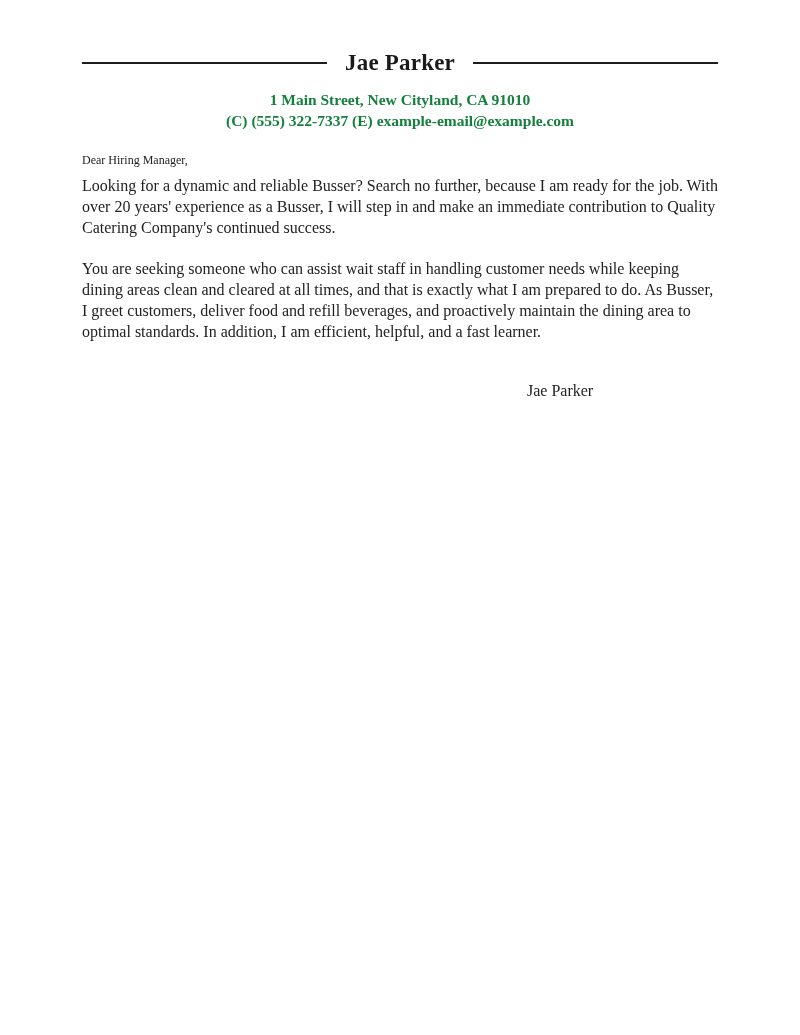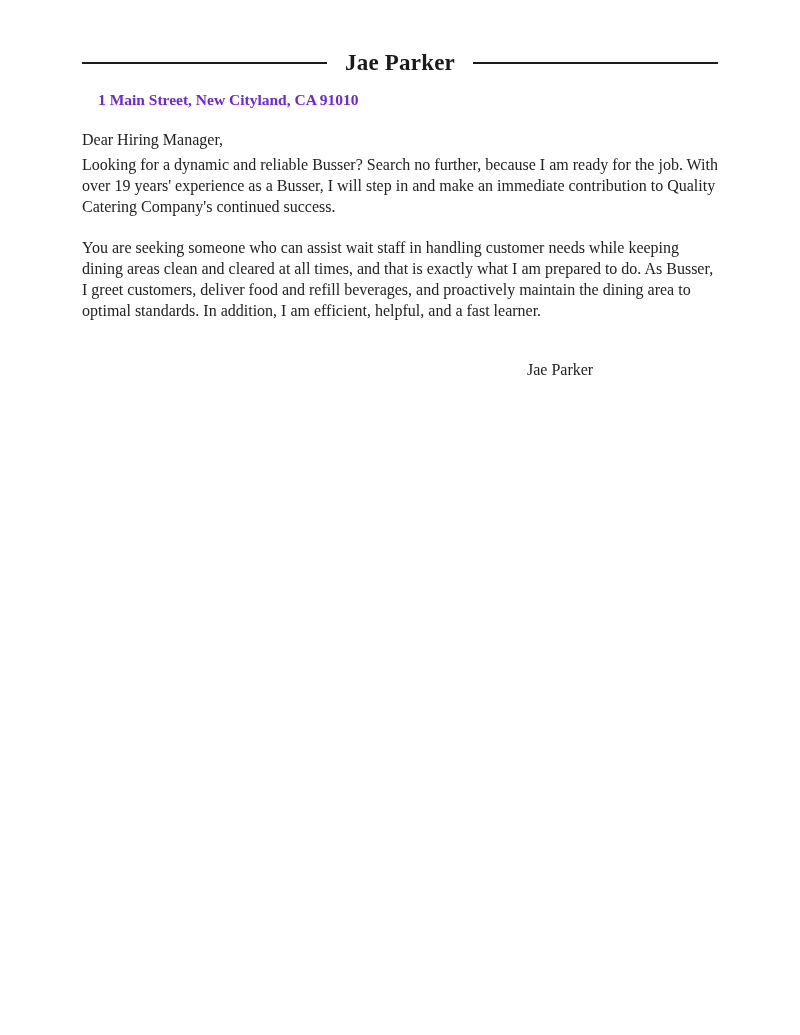--- a/index.html
+++ b/index.html
@@ -33,32 +33,33 @@
   .letter-name {
     font-size: 23px;
     font-weight: bold;
     margin: 0;
     padding: 0 18px;
     letter-spacing: 0.2px;
     color: #1a1a1a;
     white-space: nowrap;
   }
   .address-line, .contact-line {
+    text-align: center;
     font-weight: bold;
     font-size: 15.5px;
     line-height: 21px;
-    margin: 16px;
-    color: #6d28d9;
+    margin: 0;
+    color: #15803d;
   }
   .address-line { margin-top: 13px; }
   .contact-line { margin-top: 0px; }
 
   
   .salutation {
-    font-size: 16px;
+    font-size: 12px;
     line-height: 21px;
     margin: 19px 0 4px 0;
   }
   .para {
     font-size: 16px;
     line-height: 21px;
     margin: 0 0 20px 0;
     max-width: 640px;
   }
   .para + .para { margin-top: 16px; }
@@ -79,24 +80,25 @@
 <div class="page">
 
   <div class="name-row">
     <span class="rule"></span>
     <h1 class="letter-name">Jae Parker</h1>
     <span class="rule"></span>
   </div>
 
   <p class="address-line">1 Main Street, New Cityland, CA 91010</p>
 
+  <p class="contact-line">(C) (555) 322-7337 (E) example-email@example.com</p>
 
   <p class="salutation">Dear Hiring Manager,</p>
 
-  <p class="para">Looking for a dynamic and reliable Busser? Search no further, because I am ready for the job. With over 19 years' experience as a Busser, I will step in and make an immediate contribution to Quality Catering Company's continued success.</p>
+  <p class="para">Looking for a dynamic and reliable Busser? Search no further, because I am ready for the job. With over 20 years' experience as a Busser, I will step in and make an immediate contribution to Quality Catering Company's continued success.</p>
 
   <p class="para">You are seeking someone who can assist wait staff in handling customer needs while keeping dining areas clean and cleared at all times, and that is exactly what I am prepared to do. As Busser, I greet customers, deliver food and refill beverages, and proactively maintain the dining area to optimal standards. In addition, I am efficient, helpful, and a fast learner.</p>
 
 
   <div class="signature-block">
     <p class="signature-name">Jae Parker</p>
   </div>
 
 </div>
 

